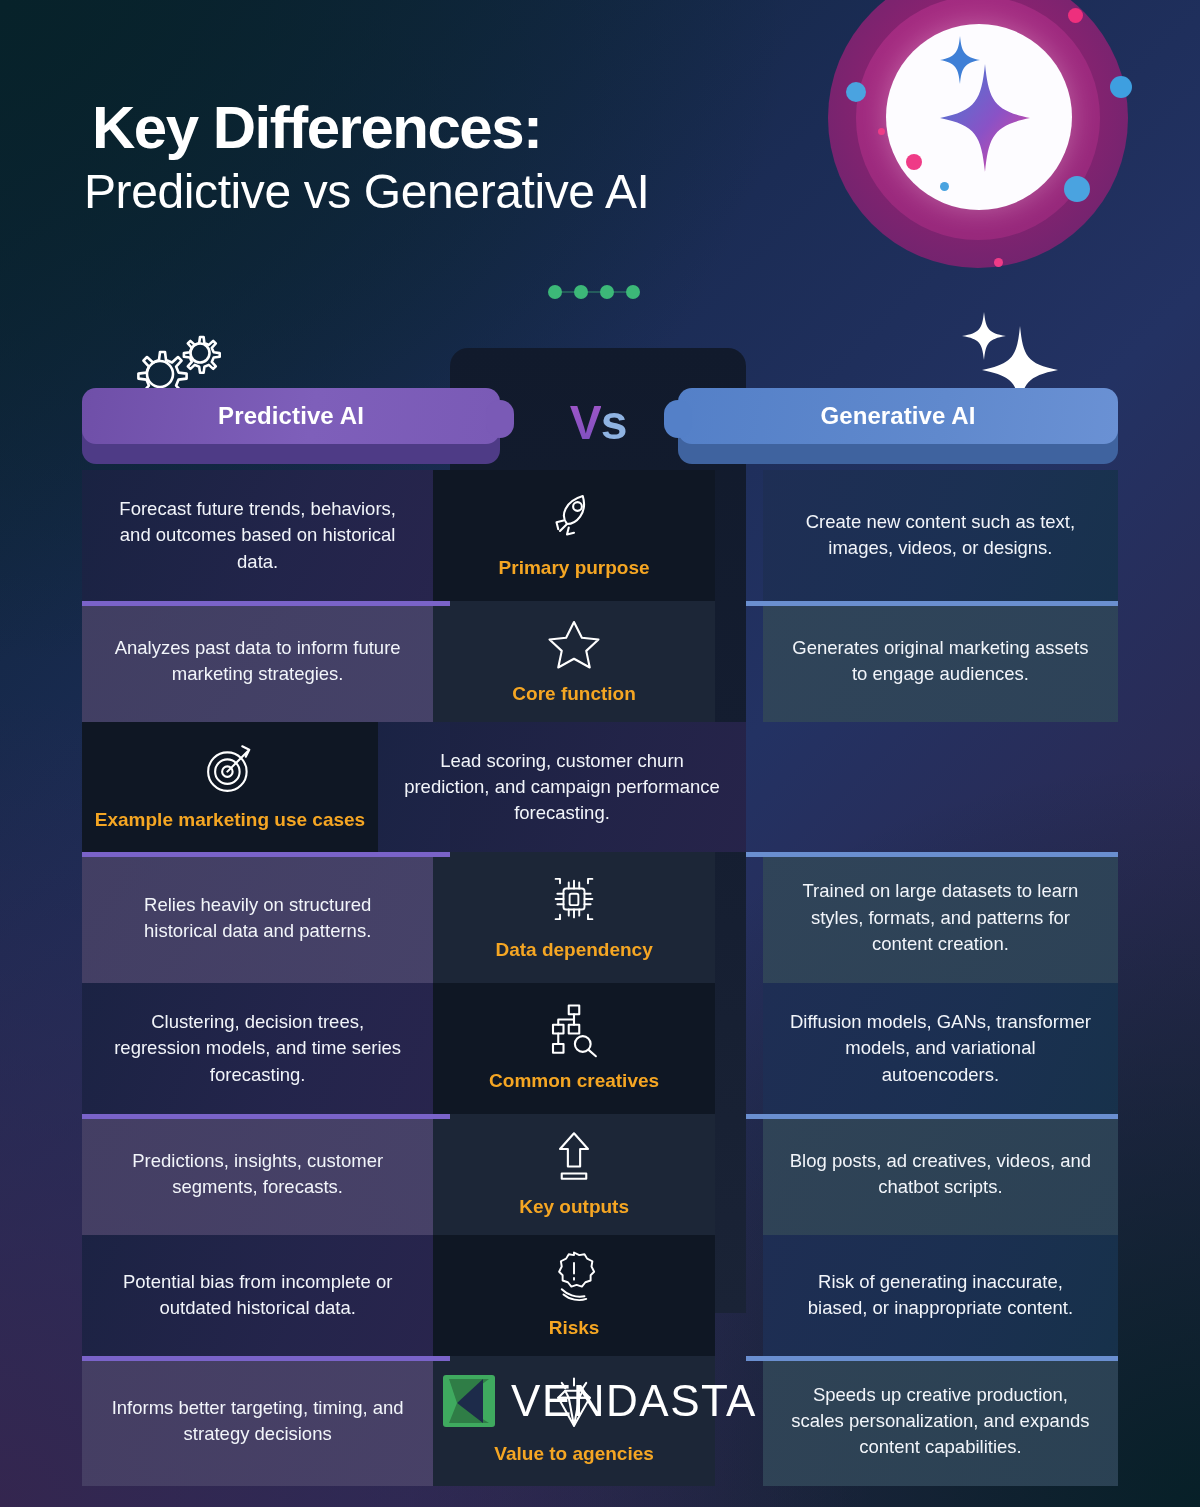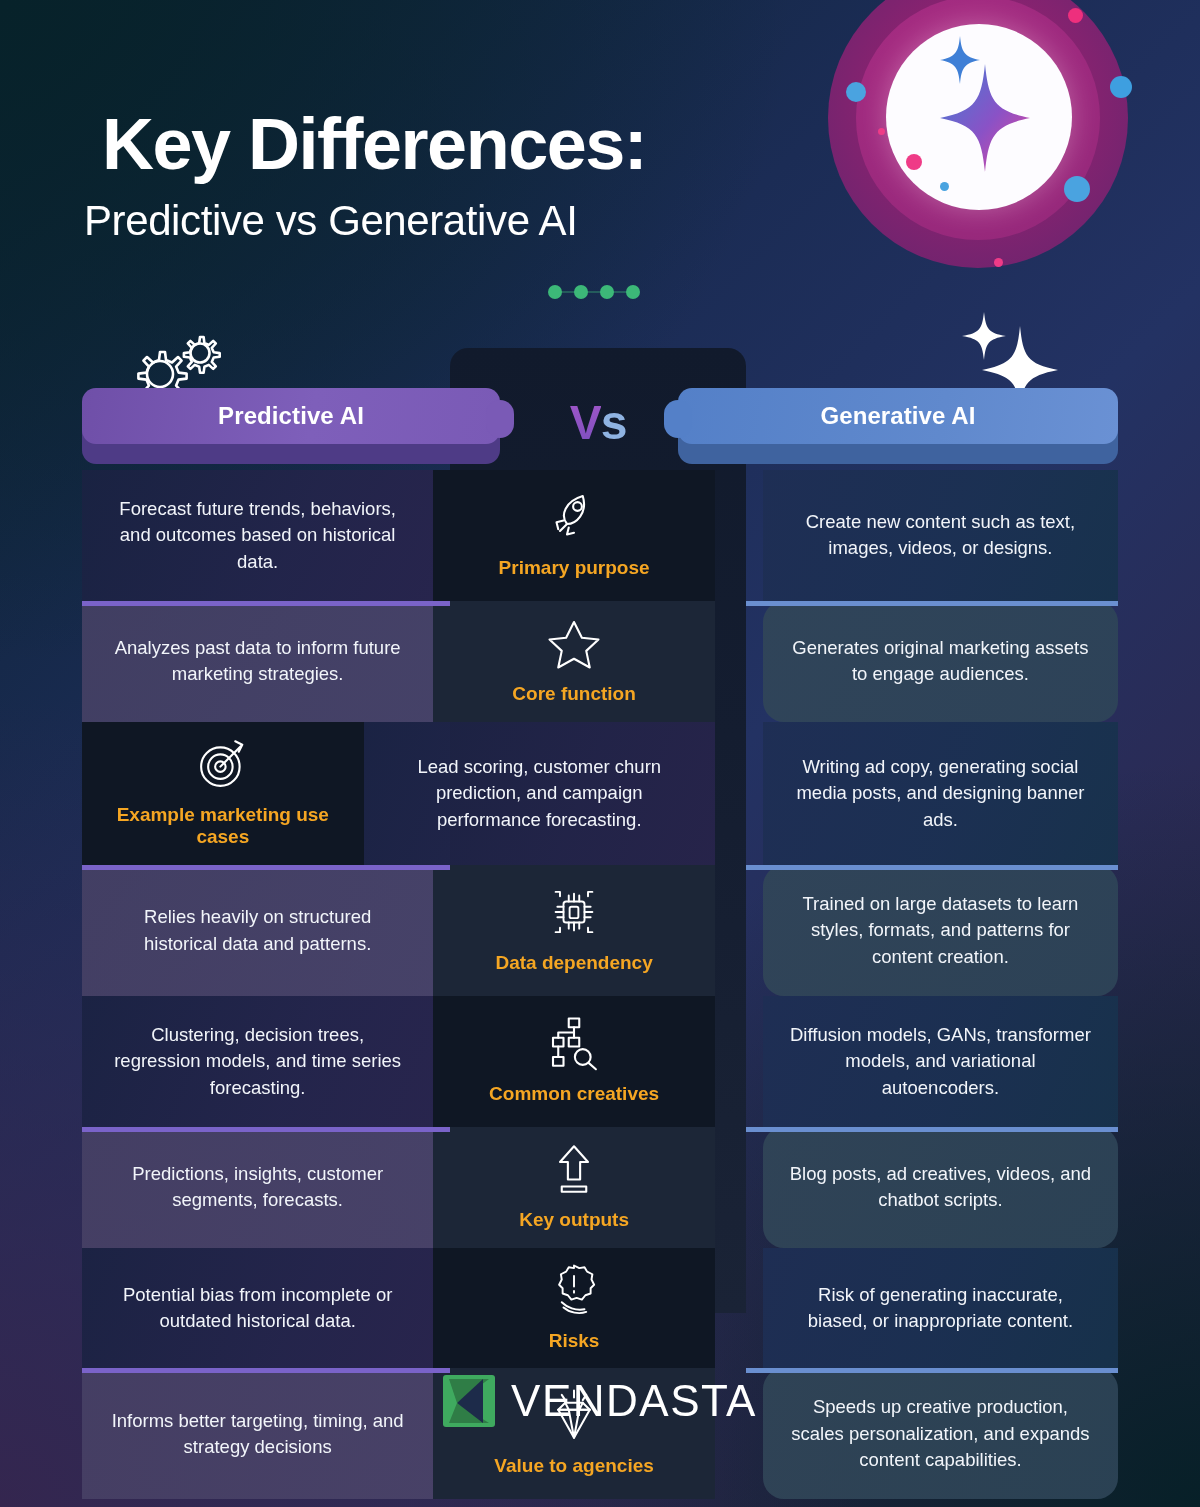--- a/index.html
+++ b/index.html
@@ -33,22 +33,22 @@
   .d2{left:282px;top:108px;width:22px;height:22px;background:#3e9fe0;}
   .d3{left:240px;top:40px;width:15px;height:15px;background:#ee2f7d;}
   .d4{left:78px;top:186px;width:16px;height:16px;background:#ef3b87;}
   .d5{left:50px;top:160px;width:7px;height:7px;background:#ef3b87;}
   .d6{left:112px;top:214px;width:9px;height:9px;background:#4aa3e0;}
   .d7{left:236px;top:208px;width:26px;height:26px;background:#4aa3e0;}
   .d8{left:166px;top:290px;width:9px;height:9px;background:#ef3b87;}
 
   
   .title{position:absolute;left:84px;top:90px;width:760px;}
-  .t1{font-size:72px;font-weight:700;color:#ffffff;letter-spacing:-1.5px;line-height:1;margin:18px;}
-  .t2{font-size:42px;font-weight:400;color:#ffffff;letter-spacing:-.4px;line-height:1.1;margin:4px 0 0 0;}
+  .t1{font-size:60px;font-weight:700;color:#ffffff;letter-spacing:-1.5px;line-height:1;margin:8px;}
+  .t2{font-size:48px;font-weight:400;color:#ffffff;letter-spacing:-.4px;line-height:1.1;margin:4px 0 0 0;}
   .greendots{position:absolute;left:548px;top:283px;width:92px;height:18px;display:flex;align-items:center;justify-content:space-between;}
   .greendots:before{content:"";position:absolute;left:6px;right:6px;top:8px;height:2px;background:rgba(60,184,120,.35);}
   .gd{width:14px;height:14px;border-radius:50%;background:#3cb878;position:relative;z-index:2;}
 
   
   .center-panel{position:absolute;left:450px;top:348px;width:296px;height:965px;
     background:linear-gradient(180deg,#111a2c 0%, #141d30 40%, #1a2336 100%);
     border-radius:18px 18px 0 0;}
 
   
@@ -88,21 +88,21 @@
   .cell p{margin:0;text-align:center;color:#f2f5fa;font-size:18.5px;line-height:1.42;}
   .cell.mid .icon{width:56px;height:56px;margin-bottom:12px;}
   .cell.mid .mlabel{color:#f5a623;font-size:19px;font-weight:700;text-align:center;line-height:1.2;}
 
   
   .row.odd .cell.left{background:linear-gradient(110deg,rgba(26,34,66,.92) 0%,rgba(35,36,74,.92) 60%,rgba(40,36,76,.92) 100%);}
   .row.odd .cell.mid{background:#0f1724;}
   .row.odd .cell.right{background:linear-gradient(110deg,rgba(30,46,84,.95) 0%,rgba(27,48,82,.95) 55%,rgba(23,50,76,.95) 100%);}
   .row.even .cell.left{background:linear-gradient(110deg,rgba(72,66,102,.85) 0%,rgba(76,69,106,.85) 100%);}
   .row.even .cell.mid{background:#1c2637;}
-  .row.even .cell.right{background:linear-gradient(110deg,rgba(49,70,88,.9) 0%,rgba(46,69,88,.9) 100%);border-radius:21px;}
+  .row.even .cell.right{background:linear-gradient(110deg,rgba(49,70,88,.9) 0%,rgba(46,69,88,.9) 100%);}
 
   .row .divL{position:absolute;left:0;top:0;width:368px;height:5px;background:#7a63c9;z-index:4;}
   .row .divR{position:absolute;left:664px;top:0;width:372px;height:5px;background:#6a8fd0;z-index:4;}
 
   
   .logo{position:absolute;left:0;right:0;top:1375px;display:flex;align-items:center;justify-content:center;gap:16px;}
   .logo-mark{width:52px;height:52px;}
   .logo-word{font-size:44px;font-weight:400;color:#ffffff;letter-spacing:1.5px;}
 </style>
 </head>
@@ -229,23 +229,20 @@
           <circle cx="29" cy="35" r="22"></circle>
             <circle cx="29" cy="35" r="14"></circle>
             <circle cx="29" cy="35" r="6"></circle>
           <path d="M29 35 L54 10 M46 6 L54 10 L50 18"></path>
         </svg>
         <div class="mlabel">Example marketing use cases</div>
       </div>
       <div class="cell left">
           <p>Lead scoring, customer churn prediction, and campaign performance forecasting.</p>
         </div>
-      <div class="cell right">
-          <p>Writing ad copy, generating social media posts, and designing banner ads.</p>
-        </div>
     </div>
 
     <div class="row even">
       <div class="divL"></div>
       <div class="divR"></div>
       <div class="cell left">
           <p>Relies heavily on structured historical data and patterns.</p>
         </div>
       <div class="cell mid">
         <svg class="icon" viewBox="0 0 64 64" fill="none" stroke="#fff" stroke-width="2.2" stroke-linejoin="round" stroke-linecap="round">

